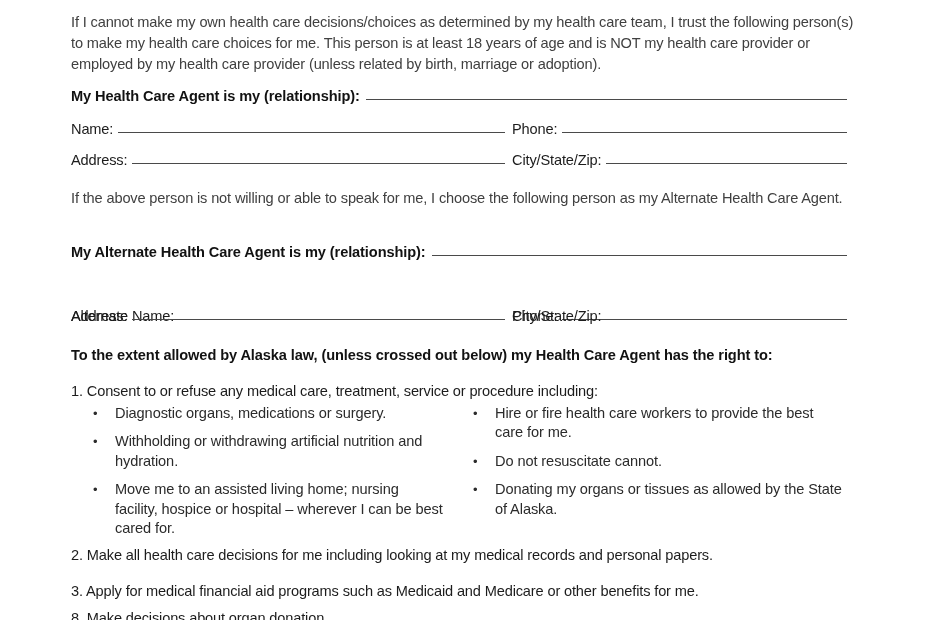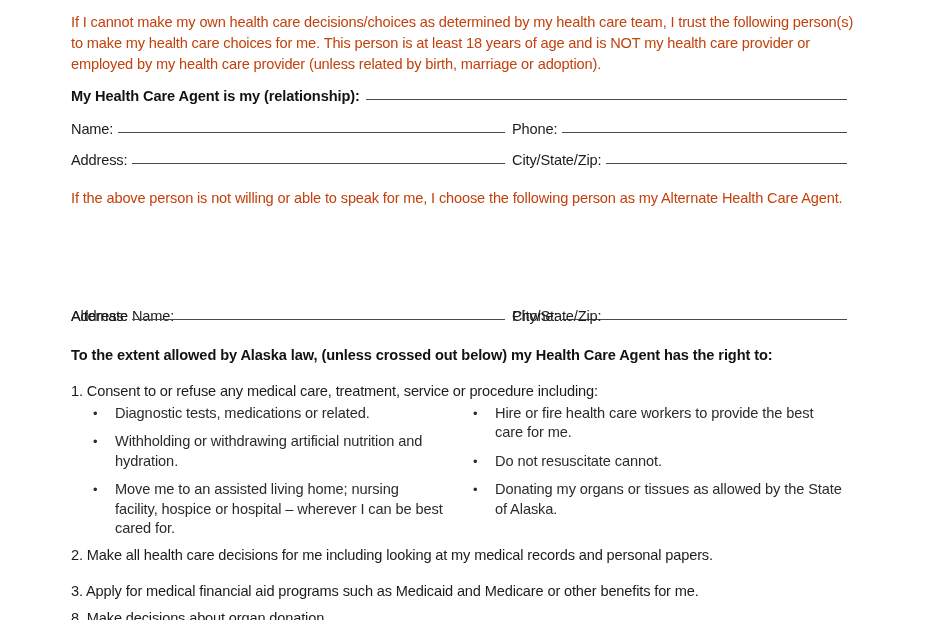--- a/index.html
+++ b/index.html
@@ -25,21 +25,21 @@
   }
 
   
   .para {
     position: absolute;
     left: 71px;
     width: 786px;
     font-size: 14.6px;
     line-height: 21px;
     letter-spacing: -0.15px;
-    color: #c2410c;
+    color: #404040;
   }
   .para.narrow { width: 774px; }
 
   .heading {
     position: absolute;
     left: 71px;
     font-size: 14.6px;
     line-height: 20px;
     font-weight: bold;
     letter-spacing: -0.1px;
@@ -179,20 +179,24 @@
       <span class="rule"></span>
     </span>
     <span class="field-right">
       <span class="field-label">City/State/Zip:</span>
       <span class="rule"></span>
     </span>
   </div>
 
   <div class="para narrow" style="top:188px;">If the above person is not willing or able to speak for me, I choose the following person as my Alternate Health Care Agent.</div>
 
+  <div class="heading-row" style="top:244px;">
+    <span class="field-label">My Alternate Health Care Agent is my (relationship):</span>
+    <span class="rule"></span>
+  </div>
 
   <div class="field-row" style="top:277px;margin-top:31px;">
     <span class="field-left">
       <span class="field-label">Alternate Name:</span>
       <span class="rule"></span>
     </span>
     <span class="field-right">
       <span class="field-label">Phone:</span>
       <span class="rule"></span>
     </span>
@@ -209,21 +213,21 @@
     </span>
   </div>
 
   <div class="heading" style="top:345px;">To the extent allowed by Alaska law, (unless crossed out below) my Health Care Agent has the right to:</div>
 
   <div class="numitem" style="top:381px;">1. Consent to or refuse any medical care, treatment, service or procedure including:</div>
 
   <div class="bullet-col left">
     <div class="bullet">
       <span class="dot">•</span>
-      <span class="btext">Diagnostic tests, medications or related.</span>
+      <span class="btext">Diagnostic organs, medications or surgery.</span>
     </div>
     <div class="bullet">
       <span class="dot">•</span>
       <span class="btext">Withholding or withdrawing artificial nutrition and hydration.</span>
     </div>
     <div class="bullet">
       <span class="dot">•</span>
       <span class="btext">Move me to an assisted living home; nursing facility, hospice or hospital – wherever I can be best cared for.</span>
     </div>
   </div>

